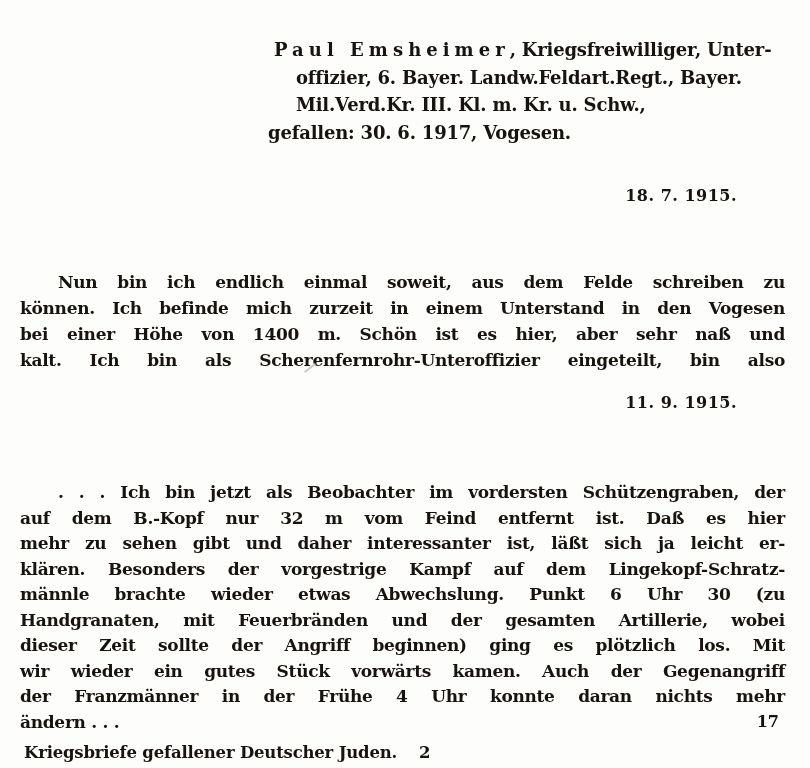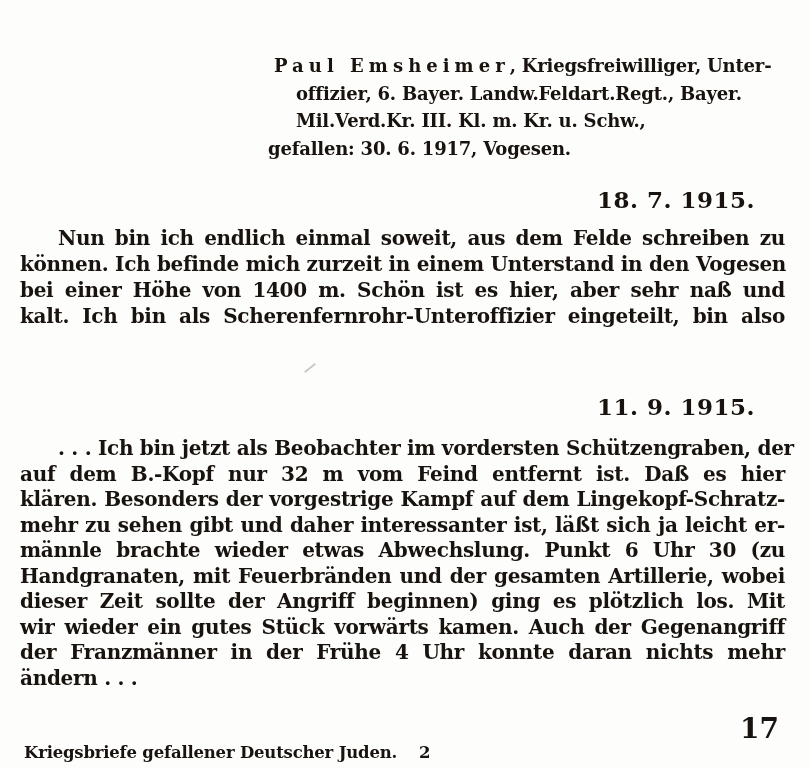--- a/index.html
+++ b/index.html
@@ -21,43 +21,44 @@
   .soldier-block {
     position: absolute;
     left: 268px;
     top: 36px;
     width: 520px;
     font-size: 18px;
     font-weight: 700;
     line-height: 27.5px;
     letter-spacing: -0.2px;
   }
-  .soldier-line1 { padding-left: 6px; margin-top: 16px; }
+  .soldier-line1 { padding-left: 6px; }
   .soldier-name { letter-spacing: 0.28em; }
   .soldier-indent { padding-left: 28px; }
 
   
   .letter-date {
     position: absolute;
-    right: 55px;
-    font-size: 23px;
+    right: 73px;
+    font-size: 16px;
     font-weight: 700;
     letter-spacing: 0.5px;
   }
   .date-1 { top: 186px; }
   .date-2 { top: 393px; }
 
   
   .letter-body {
     position: absolute;
     left: 20px;
     width: 765px;
-    font-size: 20px;
+    font-size: 17px;
     font-weight: 700;
     letter-spacing: -0.3px;
+    margin-top: 44px;
   }
   .body-1 { top: 225px; line-height: 26px; }
   .body-2 { top: 436px; line-height: 25.5px; }
   .line {
     text-align: justify;
     text-align-last: justify;
     white-space: nowrap;
   }
   .line.indent { text-indent: 38px; }
   .line.last { text-align-last: left; }
@@ -82,21 +83,21 @@
     font-size: 16.5px;
     font-weight: 700;
     letter-spacing: -0.2px;
     margin-top: 24px;
   }
   .footer-volume { margin-left: 22px; }
   .footer-page {
     position: absolute;
     right: 31px;
     top: 712px;
-    font-size: 28px;
+    font-size: 16px;
     font-weight: 700;
   }
 </style>
 </head>
 <body>
 
 <div class="page">
 
   <div class="soldier-block">
     <div class="soldier-line1"><span class="soldier-name">Paul Emsheimer</span><span>, Kriegsfreiwilliger, Unter-</span></div>
@@ -114,22 +115,22 @@
     <div class="line">kalt. Ich bin als Scherenfernrohr-Unteroffizier eingeteilt, bin also</div>
   </div>
 
   <div class="scan-artifact"></div>
 
   <div class="letter-date date-2">11. 9. 1915.</div>
 
   <div class="letter-body body-2">
     <div class="line indent">. . . Ich bin jetzt als Beobachter im vordersten Schützengraben, der</div>
     <div class="line">auf dem B.-Kopf nur 32 m vom Feind entfernt ist. Daß es hier</div>
+    <div class="line">mehr zu sehen gibt und daher interessanter ist, läßt sich ja leicht er-</div>
     <div class="line">klären. Besonders der vorgestrige Kampf auf dem Lingekopf-Schratz-</div>
-    <div class="line">mehr zu sehen gibt und daher interessanter ist, läßt sich ja leicht er-</div>
     <div class="line">männle brachte wieder etwas Abwechslung. Punkt 6 Uhr 30 (zu</div>
     <div class="line">Handgranaten, mit Feuerbränden und der gesamten Artillerie, wobei</div>
     <div class="line">dieser Zeit sollte der Angriff beginnen) ging es plötzlich los. Mit</div>
     <div class="line">wir wieder ein gutes Stück vorwärts kamen. Auch der Gegenangriff</div>
     <div class="line">der Franzmänner in der Frühe 4 Uhr konnte daran nichts mehr</div>
     <div class="line last">ändern . . .</div>
   </div>
 
   <div class="footer-left"><span>Kriegsbriefe gefallener Deutscher Juden.</span><span class="footer-volume">2</span></div>
 

